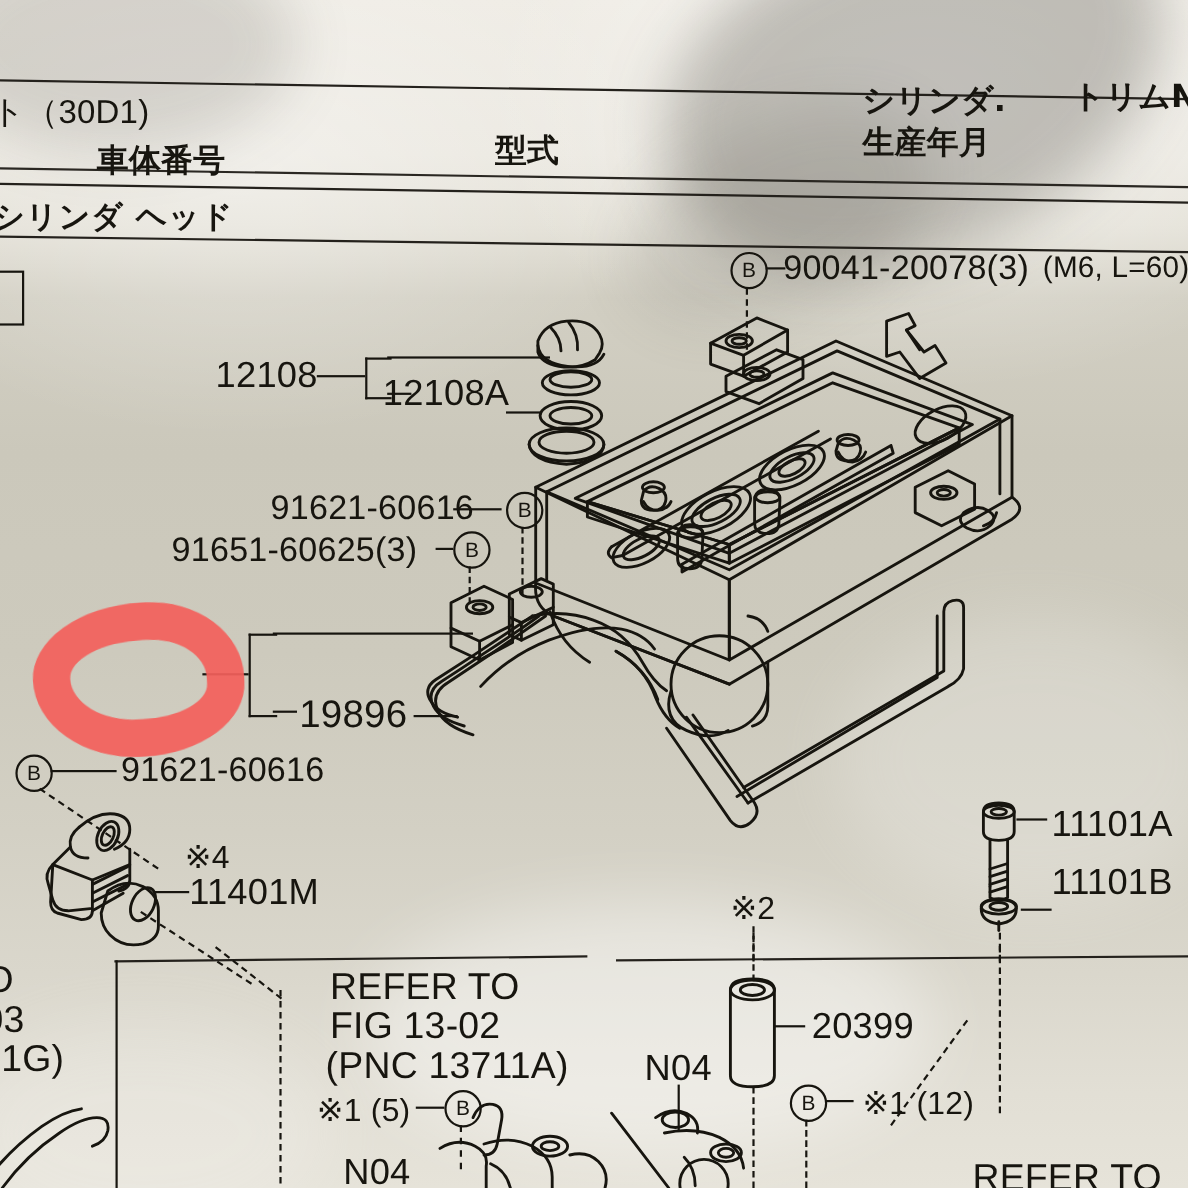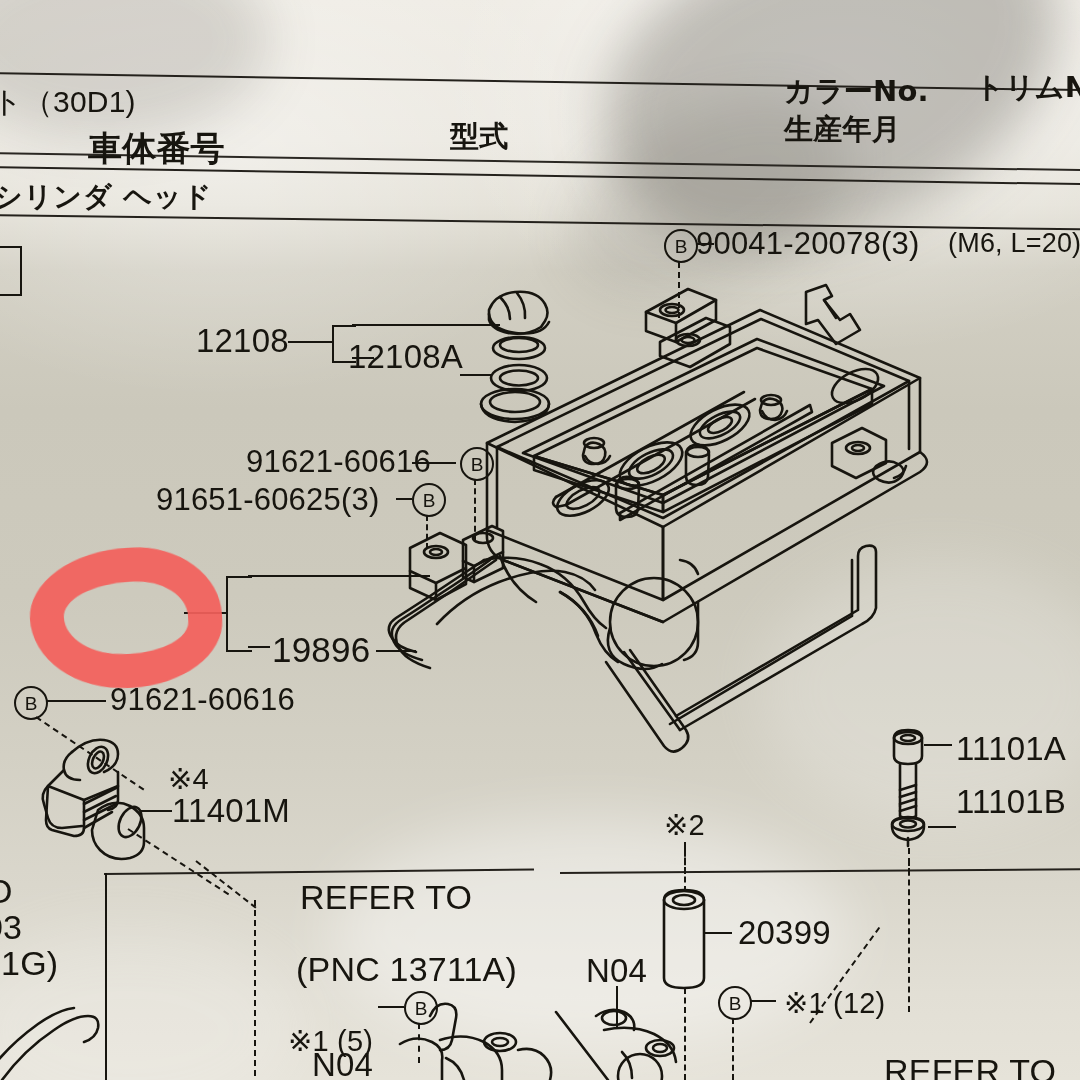--- a/index.html
+++ b/index.html
@@ -107,25 +107,25 @@
   <div class="light-blob" style="left:760px;top:560px;width:360px;height:260px;border-radius:50%;opacity:.5;"></div>
   <div class="light-blob" style="left:-40px;top:930px;width:340px;height:200px;border-radius:50%;opacity:.45;"></div>
 
   <div class="rule" style="left:-10px;top:72px;width:1100px;transform:rotate(0.9deg);"></div>
   <div class="rule thin" style="left:-10px;top:152px;width:1100px;transform:rotate(0.9deg);"></div>
   <div class="rule" style="left:-10px;top:166px;width:1100px;transform:rotate(0.9deg);"></div>
   <div class="rule" style="left:-10px;top:214px;width:1100px;transform:rotate(0.75deg);"></div>
 
   <div class="t num" style="left:-8px;top:82px;font-size:30px;">ト（30D1)</div>
 
-  <div class="t jp" style="left:88px;top:126px;font-size:34px;">車体番号</div>
+  <div class="t jp" style="left:88px;top:126px;font-size:29px;">車体番号</div>
 
   <div class="t jp" style="left:450px;top:117px;font-size:29px;">型式</div>
 
-  <div class="t jp" style="left:784px;top:72px;font-size:29px;">カラーNo.</div>
+  <div class="t jp" style="left:784px;top:72px;font-size:29px;">シリンダ.</div>
 
   <div class="t jp" style="left:975px;top:68px;font-size:29px;">トリムNo.</div>
 
   <div class="t jp" style="left:784px;top:110px;font-size:29px;">生産年月</div>
 
   <div class="t jp" style="left:-6px;top:178px;font-size:28px;letter-spacing:1px;">シリンダ ヘッド</div>
 
   <div class="boxline" style="left:-22px;top:246px;width:40px;height:46px;"></div>
 
   <svg class="art" viewBox="0 0 1080 1080">
@@ -367,22 +367,22 @@
   <div class="dash-v" style="left:418px;top:1023px;height:40px;"></div>
 
   <div class="bcirc" style="left:718px;top:986px;">B</div>
   <div class="ld" style="left:750px;top:1000px;width:26px;"></div>
   <div class="dash-v" style="left:732px;top:1018px;height:62px;"></div>
 
   <div class="ldv" style="left:616px;top:986px;height:42px;"></div>
 
   <div id="marker"></div>
 
-  <div class="t num" style="left:696px;top:226px;font-size:31px;">90041-20078(3)</div>
-  <div class="t num" style="left:948px;top:228px;font-size:27px;">(M6, L=20)</div>
+  <div class="t num" style="left:712px;top:226px;font-size:31px;">90041-20078(3)</div>
+  <div class="t num" style="left:948px;top:228px;font-size:27px;">(M6, L=60)</div>
 
   <div class="t num" style="left:196px;top:322px;font-size:33px;">12108</div>
   <div class="t num" style="left:348px;top:338px;font-size:33px;">12108A</div>
 
   <div class="t num" style="left:246px;top:444px;font-size:31px;">91621-60616</div>
   <div class="t num" style="left:156px;top:482px;font-size:31px;">91651-60625(3)</div>
 
 
   <div class="t num" style="left:272px;top:630px;font-size:35px;">19896</div>
 
@@ -391,27 +391,28 @@
   <div class="t num" style="left:168px;top:762px;font-size:29px;">※4</div>
   <div class="t num" style="left:172px;top:792px;font-size:33px;">11401M</div>
 
   <div class="t num" style="left:738px;top:914px;font-size:33px;">20399</div>
 
   <div class="t num" style="left:956px;top:730px;font-size:33px;">11101A</div>
   <div class="t num" style="left:956px;top:783px;font-size:33px;">11101B</div>
 
   <div class="t num" style="left:664px;top:808px;font-size:29px;">※2</div>
 
-  <div class="t num" style="left:288px;top:992px;font-size:29px;margin-top:32px;">※1 (5)</div>
+  <div class="t num" style="left:288px;top:992px;font-size:29px;">※1 (5)</div>
   <div class="t num" style="left:784px;top:986px;font-size:29px;">※1 (12)</div>
 
   <div class="t num" style="left:586px;top:952px;font-size:33px;">N04</div>
   <div class="t num" style="left:312px;top:1046px;font-size:33px;">N04</div>
 
   <div class="t num" style="left:300px;top:878px;font-size:34px;">REFER TO</div>
+  <div class="t num" style="left:300px;top:914px;font-size:34px;">FIG   13-02</div>
   <div class="t num" style="left:296px;top:950px;font-size:34px;">(PNC 13711A)</div>
 
   <div class="t num" style="left:-14px;top:872px;font-size:34px;">O</div>
   <div class="t num" style="left:-16px;top:908px;font-size:34px;">03</div>
   <div class="t num" style="left:-18px;top:944px;font-size:34px;">61G)</div>
 
   <div class="t num" style="left:884px;top:1052px;font-size:34px;">REFER TO</div>
 
 </div>
 

